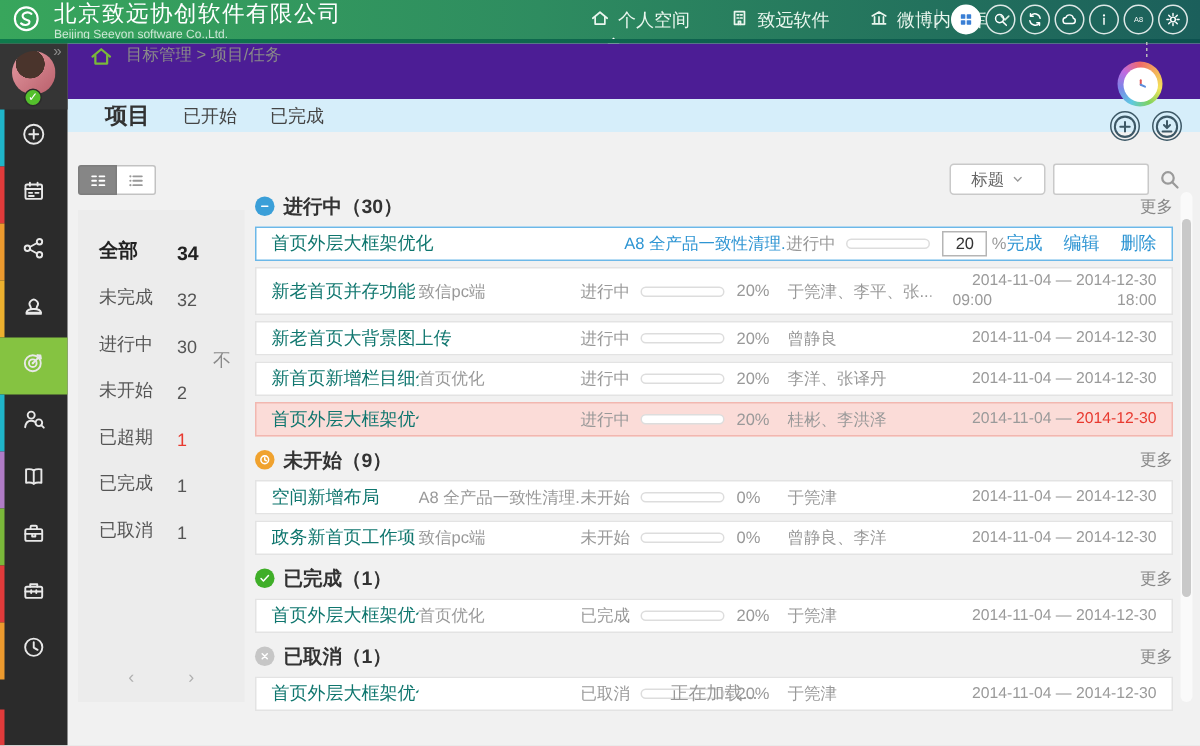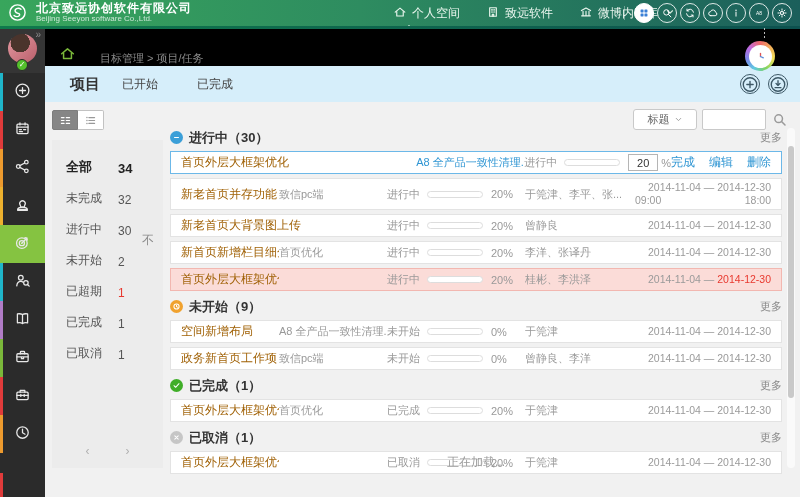--- a/index.html
+++ b/index.html
@@ -5,21 +5,21 @@
   *{margin:0;padding:0;box-sizing:border-box}
   html,body{width:800px;height:497px}
   body{font-family:"Liberation Sans","DejaVu Sans",sans-serif;background:#dadada;-webkit-font-smoothing:antialiased}
   .screen{position:relative;width:800px;height:497px;background:#f1f1f1;overflow:hidden}
 
   
   .topbar{position:absolute;top:0;left:0;width:800px;height:26px;background:linear-gradient(90deg,#38a65c 0%,#2e8c60 45%,#1b5f5b 100%);color:#fff;z-index:30}
   .topbar-strip{position:absolute;top:26px;left:0;width:800px;height:3px;background:linear-gradient(90deg,#0f7a4c,#0d514f);z-index:30}
   .logo{position:absolute;left:8px;top:3px;color:#fff}
   .company{position:absolute;left:36px;top:2px;line-height:1.1}
-  .company-cn{font-size:12px;font-weight:bold;letter-spacing:1px}
+  .company-cn{font-size:15px;font-weight:normal;letter-spacing:1px}
   .company-en{font-size:8px;color:rgba(255,255,255,.75)}
   .top-nav{position:absolute;left:393px;top:0;height:26px;display:flex;gap:26px}
   .top-nav-item{position:relative;display:flex;align-items:center;gap:5px;font-size:12px;color:#eaf6ee;cursor:pointer}
   .top-nav-item .cv{margin-left:2px;color:#d6ecdd}
   .top-nav-item.active::after{content:"";position:absolute;bottom:-3px;left:12px;border:4px solid transparent;border-bottom:4px solid #fff}
   .top-sep{position:absolute;left:624px;top:6px;width:1px;height:14px;background:rgba(255,255,255,.35)}
   .quick-icons{position:absolute;left:634px;top:3px;display:flex;gap:3px;align-items:center}
   .circle-btn{width:20px;height:20px;border-radius:50%;border:1px solid rgba(255,255,255,.85);color:#fff;display:flex;align-items:center;justify-content:center;cursor:pointer}
   .circle-btn.solid{background:#fff;border-color:#fff;color:#3a7fd5}
 
@@ -31,32 +31,32 @@
     background:radial-gradient(circle at 42% 30%,#4a342c 0 36%,transparent 37%),linear-gradient(135deg,#e49aa2,#b95f6b);}
   .avatar-badge{position:absolute;left:16px;top:30px;width:12px;height:12px;border-radius:50%;background:#54c02c;border:1px solid #2b2b2b;color:#fff;font-size:8px;line-height:10px;text-align:center}
   .side-item{position:relative;height:38px;display:flex;align-items:center;justify-content:center;color:#e8e8e8;cursor:pointer}
   .side-item::before{content:"";position:absolute;left:0;top:0;width:3px;height:100%;background:var(--stripe)}
   .side-item.active{background:#85c341}
   .side-item.active::before{display:none}
   .side-bottom-stub{position:absolute;bottom:0;left:0;width:3px;height:24px;background:#e03b3b}
 
   
   .main{position:absolute;left:45px;top:29px;width:755px;height:468px}
-  .breadcrumb-bar{position:absolute;top:0;left:0;right:0;height:37px;background:#000000;display:flex;align-items:flex-end;padding-left:14px;gap:24px}
+  .breadcrumb-bar{position:absolute;top:0;left:0;right:0;height:37px;background:#4c1d95;display:flex;align-items:flex-start;padding-left:14px;gap:8px}
   .home-icon{color:#7ab83a}
   .breadcrumb-text{font-size:11px;color:#8a8a8a;cursor:pointer}
 
   .assistant{position:absolute;left:700px;top:12px;width:30px;height:30px;border-radius:50%;z-index:40;cursor:pointer;
     background:conic-gradient(#f06a6a,#f3b05a,#f3e35a,#7fd35f,#5fc9e2,#7a86e8,#c16ae0,#f06a6a);
     display:flex;align-items:center;justify-content:center}
   .assistant::before{content:"";position:absolute;top:-13px;left:19px;width:1px;height:12px;
     background-image:linear-gradient(#b9b9b9 50%,transparent 50%);background-size:1px 4px}
   .assistant-inner{width:23px;height:23px;border-radius:50%;background:#fff;display:flex;align-items:center;justify-content:center}
 
-  .tabbar{position:absolute;top:37px;left:0;right:0;height:36px;background:#d6eefa}
+  .tabbar{position:absolute;top:37px;left:0;right:0;height:22px;background:#d6eefa}
   .project-group{position:absolute;left:0;top:0;height:100%;display:flex;align-items:center;padding-left:25px;gap:22px}
   .group-title{font-size:15px;font-weight:bold;color:#333}
   .tab-item{position:relative;height:100%;display:flex;align-items:center;font-size:12px;color:#444;cursor:pointer}
   .task-group{position:absolute;left:165px;top:0;height:100%;width:262px;background:#b2dff4;display:flex;align-items:center;padding-left:14px;gap:18px}
   .tab-item.active{color:#2b95d1}
   .tab-item.active::after{content:"";position:absolute;bottom:0;left:-6px;right:-6px;height:3px;background:#2b95d1}
   .tab-actions{position:absolute;right:12px;top:8px;display:flex;gap:8px;color:#3d5866}
   .tab-actions .circle-btn{border-color:#3d5866;color:#3d5866}
 
   .content{position:absolute;top:73px;left:0;right:0;bottom:0;background:#f1f1f1}
@@ -89,21 +89,21 @@
   .list{position:absolute;left:125px;right:18px;top:26px}
   .sec-head{height:19px;display:flex;align-items:center;gap:6px;margin-bottom:4px}
   .sec-head.gap{margin-top:6px}
   .badge{width:13px;height:13px;border-radius:50%;display:flex;align-items:center;justify-content:center;color:#fff;cursor:pointer;flex:none}
   .sec-title{font-size:13px;font-weight:bold;color:#333}
   .sec-more{margin-left:auto;font-size:11px;color:#888;cursor:pointer}
   .row{background:#fff;border:1px solid #e3e3e3;height:23px;display:flex;align-items:center;padding:0 10px;margin-bottom:4px;cursor:pointer}
   .row.two{height:32px}
   .row.selected{border-color:#6cb8e8}
   .row.overdue{background:#fbdcd8;border-color:#f2b7b0}
-  .c-title{flex:1;font-size:12px;color:#a16207;white-space:nowrap;overflow:hidden}
+  .c-title{flex:1;font-size:12px;color:#0f766e;white-space:nowrap;overflow:hidden}
   .c-project{width:108px;font-size:11px;color:#999;white-space:nowrap;overflow:hidden;flex:none}
   .c-project.link{color:#2e95d3}
   .c-status{width:40px;font-size:11px;color:#999;flex:none}
   .c-bar{width:56px;height:7px;border:1px solid #ddd;border-radius:4px;background:#fff;margin-right:8px;flex:none;overflow:hidden}
   .c-fill{height:100%;border-radius:4px}
   .c-pct{width:34px;font-size:11px;color:#999;flex:none}
   .c-input{width:30px;height:17px;border:1px solid #b5b5b5;font-size:11px;text-align:center;color:#333;flex:none}
   .c-unit{font-size:11px;color:#999;margin-left:3px}
   .c-names{width:96px;font-size:11px;color:#999;white-space:nowrap;overflow:hidden;flex:none}
   .c-dates{width:150px;font-size:10.5px;color:#9a9a9a;text-align:right;line-height:1.25;flex:none}
@@ -300,21 +300,21 @@
         <svg viewBox="0 0 16 16" width="15" height="15" fill="none" stroke-linecap="round">
           <path d="M8 8V4.8" stroke="#e05555" stroke-width="1.4"></path>
           <path d="M8 8l3 1.4" stroke="#5b8ddb" stroke-width="1.4"></path>
         </svg>
       </div>
     </div>
 
     <div class="tabbar">
       <div class="project-group">
         <span class="group-title">项目</span>
-        <span id="project-tabs" style="display:flex;gap:39px;height:100%;align-items:flex-end">
+        <span id="project-tabs" style="display:flex;gap:22px;height:100%;align-items:flex-end">
             <span class="tab-item">已开始</span>
             <span class="tab-item">已完成</span>
           </span>
       </div>
       <div class="tab-actions">
         <span class="circle-btn" id="btn-add">
             <svg viewBox="0 0 16 16" width="19" height="19" fill="none" stroke="currentColor" stroke-width="1.2" stroke-linecap="round" stroke-linejoin="round">
               <circle cx="8" cy="8" r="6"></circle>
               <path d="M8 5.2v5.6M5.2 8h5.6"></path>
             </svg>

